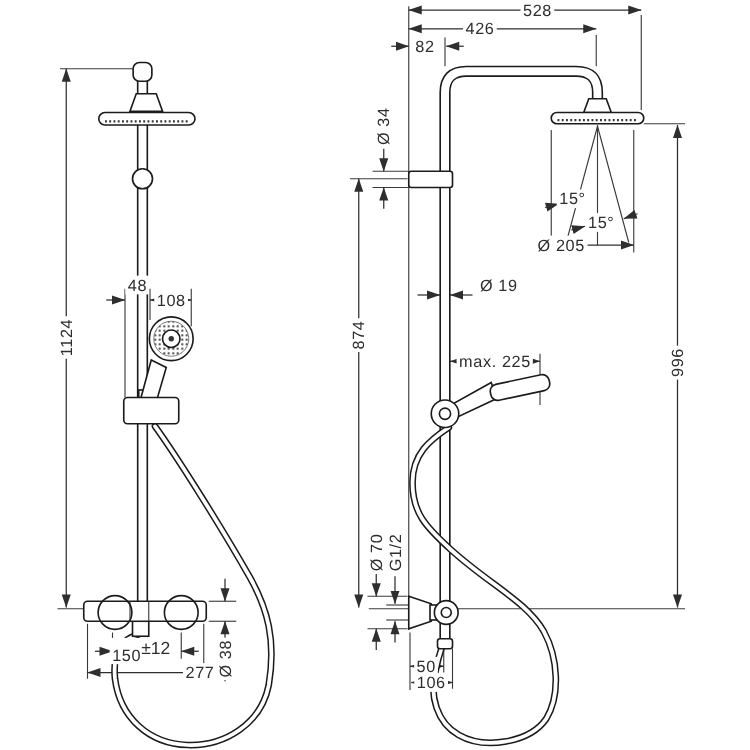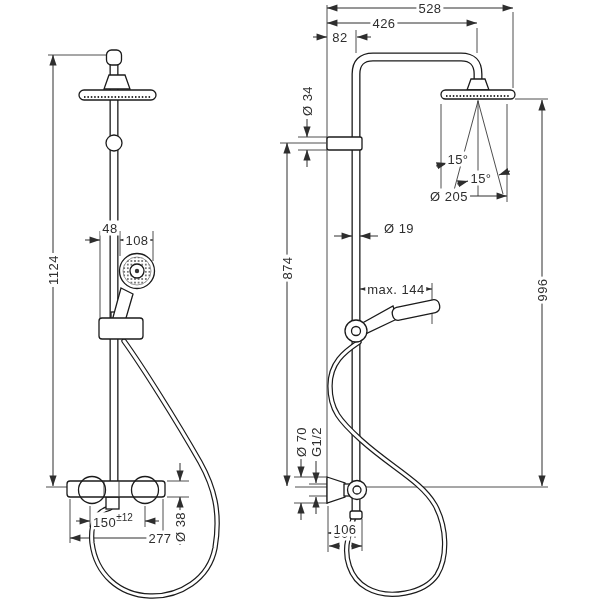--- a/index.html
+++ b/index.html
@@ -2,21 +2,21 @@
 <html><head>
 <meta charset="utf-8">
 <style>
   html,body{margin:0;padding:0;background:#fff;}
   #stage{position:relative;width:600px;height:600px;background:#fff;overflow:hidden;
          font-family:"Liberation Sans", sans-serif;}
   #stage svg{position:absolute;left:0;top:0;}
   .dim{position:absolute;transform:translate(-50%,-50%);background:#fff;color:#2e2e2e;
        font-size:13px;line-height:1;padding:1px 2px;white-space:nowrap;letter-spacing:0.5px;}
   .rot{transform:translate(-50%,-50%) rotate(-90deg);}
-  .dim sup{font-size:10px;letter-spacing:0;}
+  .dim sup{font-size:14px;letter-spacing:0;}
   .dl{stroke:#2e2e2e;stroke-width:1;fill:none;}
   .ext{stroke:#3a3a3a;stroke-width:0.9;fill:none;}
   .thin{stroke:#3a3a3a;stroke-width:0.9;fill:none;}
   .pipe-o{stroke:#1b1b1b;stroke-width:9;fill:none;}
   .pipe-i{stroke:#fff;stroke-width:6.4;fill:none;}
   .hose-o{stroke:#1b1b1b;stroke-width:5.4;fill:none;stroke-linecap:round;}
   .hose-i{stroke:#fff;stroke-width:3;fill:none;stroke-linecap:round;}
   .part{fill:#fff;stroke:#1b1b1b;stroke-width:1.3;}
   .dash{stroke:#333;stroke-width:1.8;stroke-dasharray:1.5 1.9;fill:none;}
 </style>
@@ -168,22 +168,22 @@
 <div class="dim" style="left:113px;top:521px;"><span>150</span><sup>±12</sup></div>
 <div class="dim" style="left:123px;top:538px;margin-left:37px;">277</div>
 <div class="dim rot" style="left:180px;top:527px;">Ø 38</div>
 
 <div class="dim" style="left:430px;top:8px;">528</div>
 <div class="dim" style="left:384px;top:23px;">426</div>
 <div class="dim" style="left:340px;top:37px;">82</div>
 <div class="dim rot" style="left:307px;top:101px;">Ø 34</div>
 <div class="dim rot" style="left:287px;top:268px;">874</div>
 <div class="dim" style="left:399px;top:228px;">Ø 19</div>
-<div class="dim" style="left:396px;top:289px;">max. 144</div>
+<div class="dim" style="left:396px;top:289px;">max. 225</div>
 <div class="dim rot" style="left:542px;top:290px;">996</div>
 <div class="dim" style="left:449px;top:196px;">Ø 205</div>
 <div class="dim" style="left:458px;top:159px;">15°</div>
 <div class="dim" style="left:481px;top:178px;">15°</div>
 <div class="dim rot" style="left:301px;top:442px;">Ø 70</div>
 <div class="dim rot" style="left:316px;top:442px;">G1/2</div>
 <div class="dim" style="left:341px;top:533px;">50</div>
-<div class="dim" style="left:345px;top:529px;">106</div>
+<div class="dim" style="left:345px;top:546px;">106</div>
 </div>
 
 </body></html>

